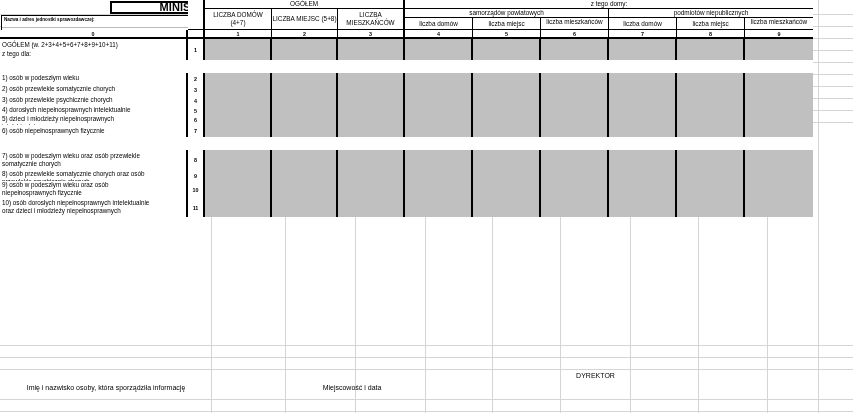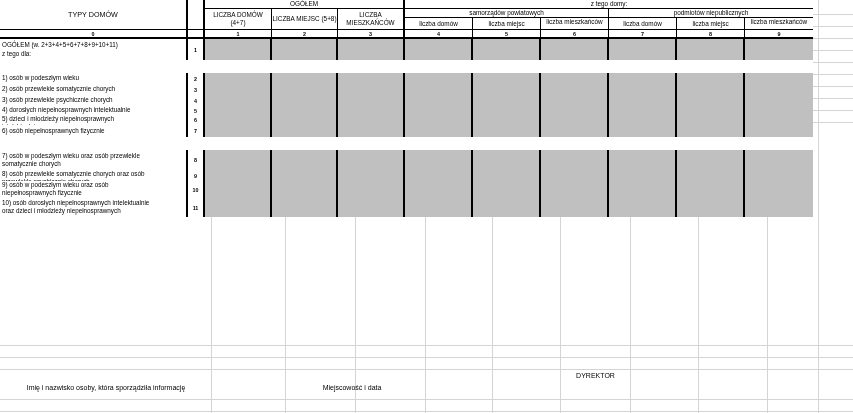--- a/index.html
+++ b/index.html
@@ -227,21 +227,20 @@
   <div>Dział 852 - Pomoc społeczna</div>
   <div>Rozdział 85202</div>
 </div>
 
 <div id="deadline-block" class="box ctr">
   <span>Przekazać do 31 lipca 2008 r.</span>
 </div>
 
 <div id="table-outer">
 
-  <div class="hcell thick-r" style="left:0; top:0; width:188px; height:30px; font-size:7.2px;">TYPY DOMÓW</div>
 
   <div class="hcell thick-r" style="left:188px; top:0; width:17px; height:30px;"></div>
 
   <div class="hcell thick-r" style="left:205px; top:0; width:200px; height:9px;">OGÓŁEM</div>
 
   <div class="hcell" style="left:405px; top:0; width:408px; height:9px; border-right:none;">z tego domy:</div>
 
   <div class="hcell" style="left:405px; top:9px; width:204px; height:9px;">samorządów powiatowych</div>
   <div class="hcell" style="left:609px; top:9px; width:204px; height:9px; border-right:none;">podmiotów niepublicznych</div>
 

